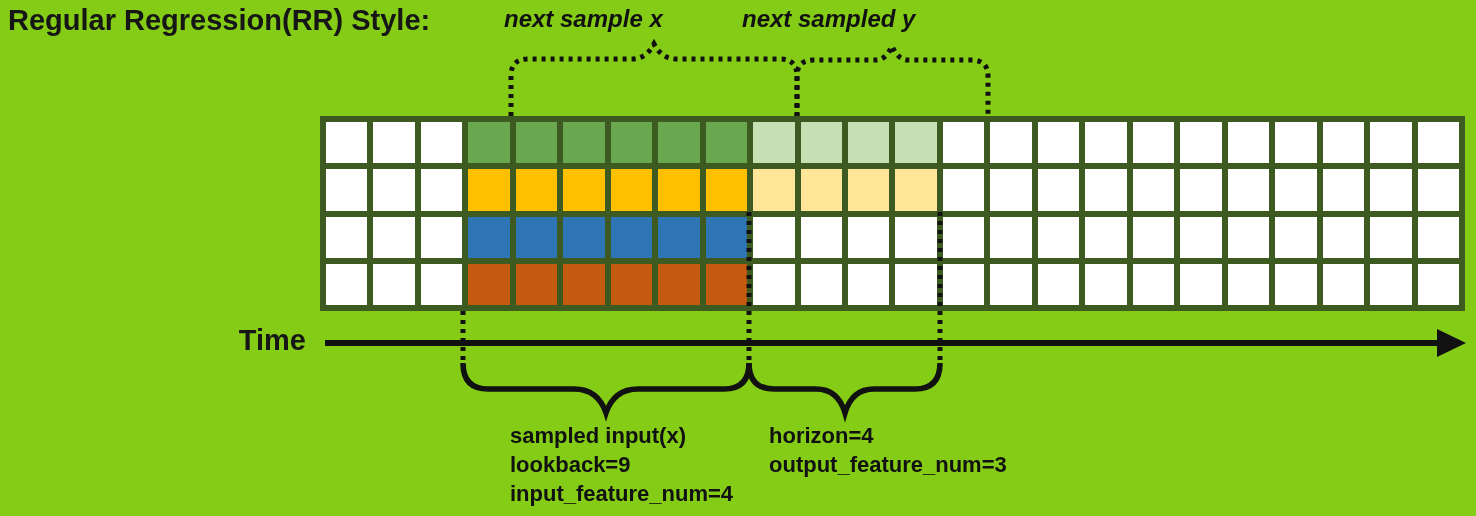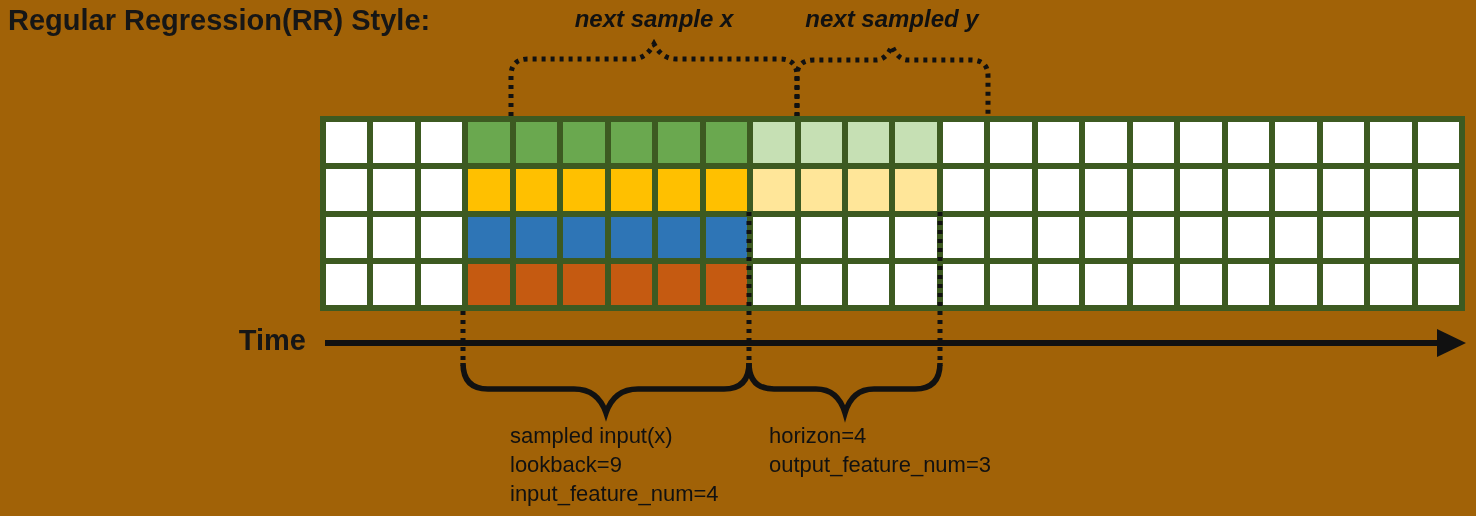--- a/index.html
+++ b/index.html
@@ -1,17 +1,17 @@
 <!DOCTYPE html>
 <html><head>
 <meta charset="utf-8">
 <style>
   html,body { margin:0; padding:0; background:#ffffff; }
   .canvas {
-    position:relative; width:1476px; height:516px; background:#a16207;
+    position:relative; width:1476px; height:516px; background:#84cc16;
     font-family:"Liberation Sans", sans-serif; overflow:hidden; color:#111;
   }
   .title {
     position:absolute; left:8px; top:4px;
     font-size:29px; font-weight:700; color:#161616;
   }
   
   .grid {
     position:absolute; left:320px; top:116px; width:1145px; height:195px;
     background:#3d5a21; display:grid;
@@ -24,33 +24,33 @@
   .row-labels {
     position:absolute; left:0; top:116px; width:312px; height:195px;
     display:flex; flex-direction:column; gap:6px; padding:6px 0; box-sizing:border-box;
   }
   .row-label {
     flex:1; display:flex; align-items:center; justify-content:flex-end;
     font-size:27px; font-weight:700; color:#161616; white-space:nowrap;
   }
   
   .next-label {
-    position:absolute; top:5px; width:300px; text-align:center;
+    position:absolute; top:5px; width:300px; 
     font-size:24px; font-style:italic; font-weight:600; color:#111;
   }
   .next-label.x { left:504px; }
   .next-label.y { left:742px; }
   
   .time-label {
     position:absolute; left:0; top:324px; width:306px; text-align:right;
     font-size:29px; font-weight:700; color:#161616;
   }
   
   .caption {
-    position:absolute; top:421px; font-size:22px; font-weight:400;
+    position:absolute; top:421px; font-size:22px; font-weight:700;
     line-height:29px; color:#111; white-space:nowrap;
   }
   .caption.left  { left:510px; }
   .caption.right { left:769px; }
   svg.overlay { position:absolute; left:0; top:0; pointer-events:none; }
 </style>
 </head>
 <body>
 
 <div class="canvas">

